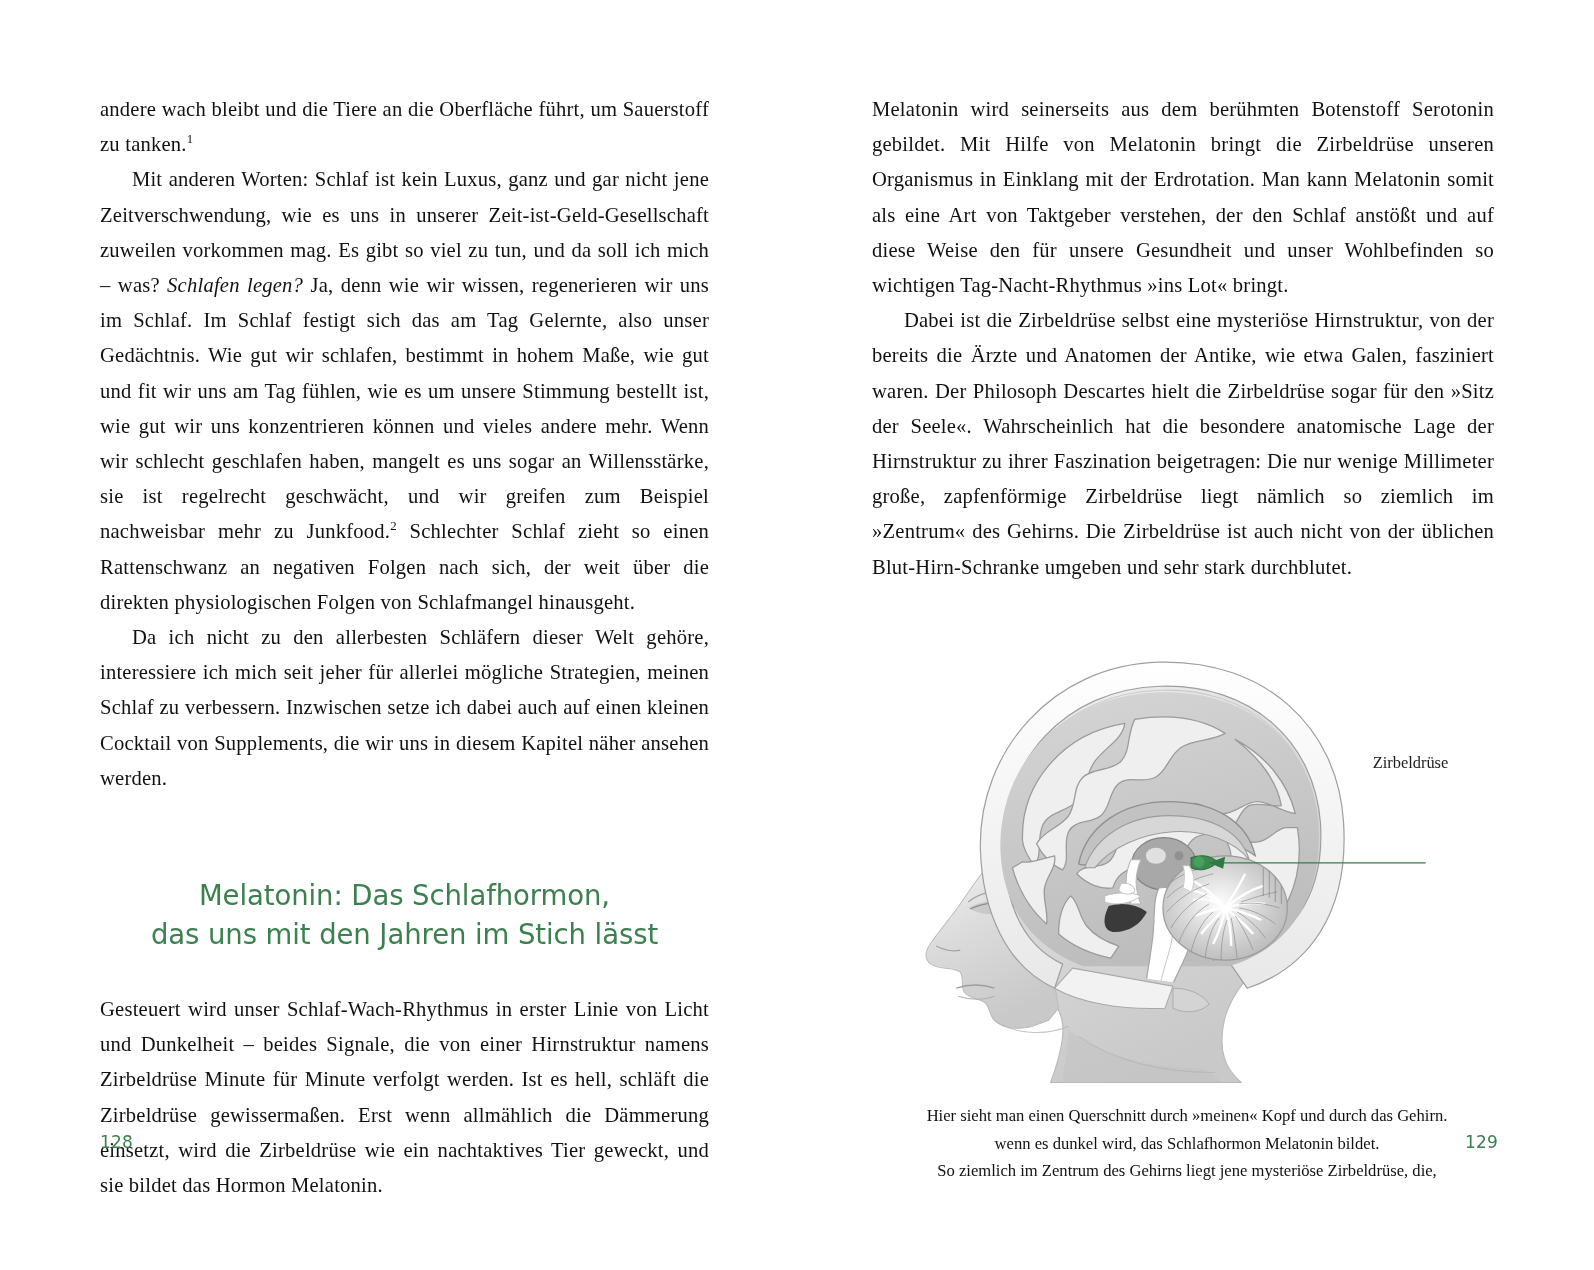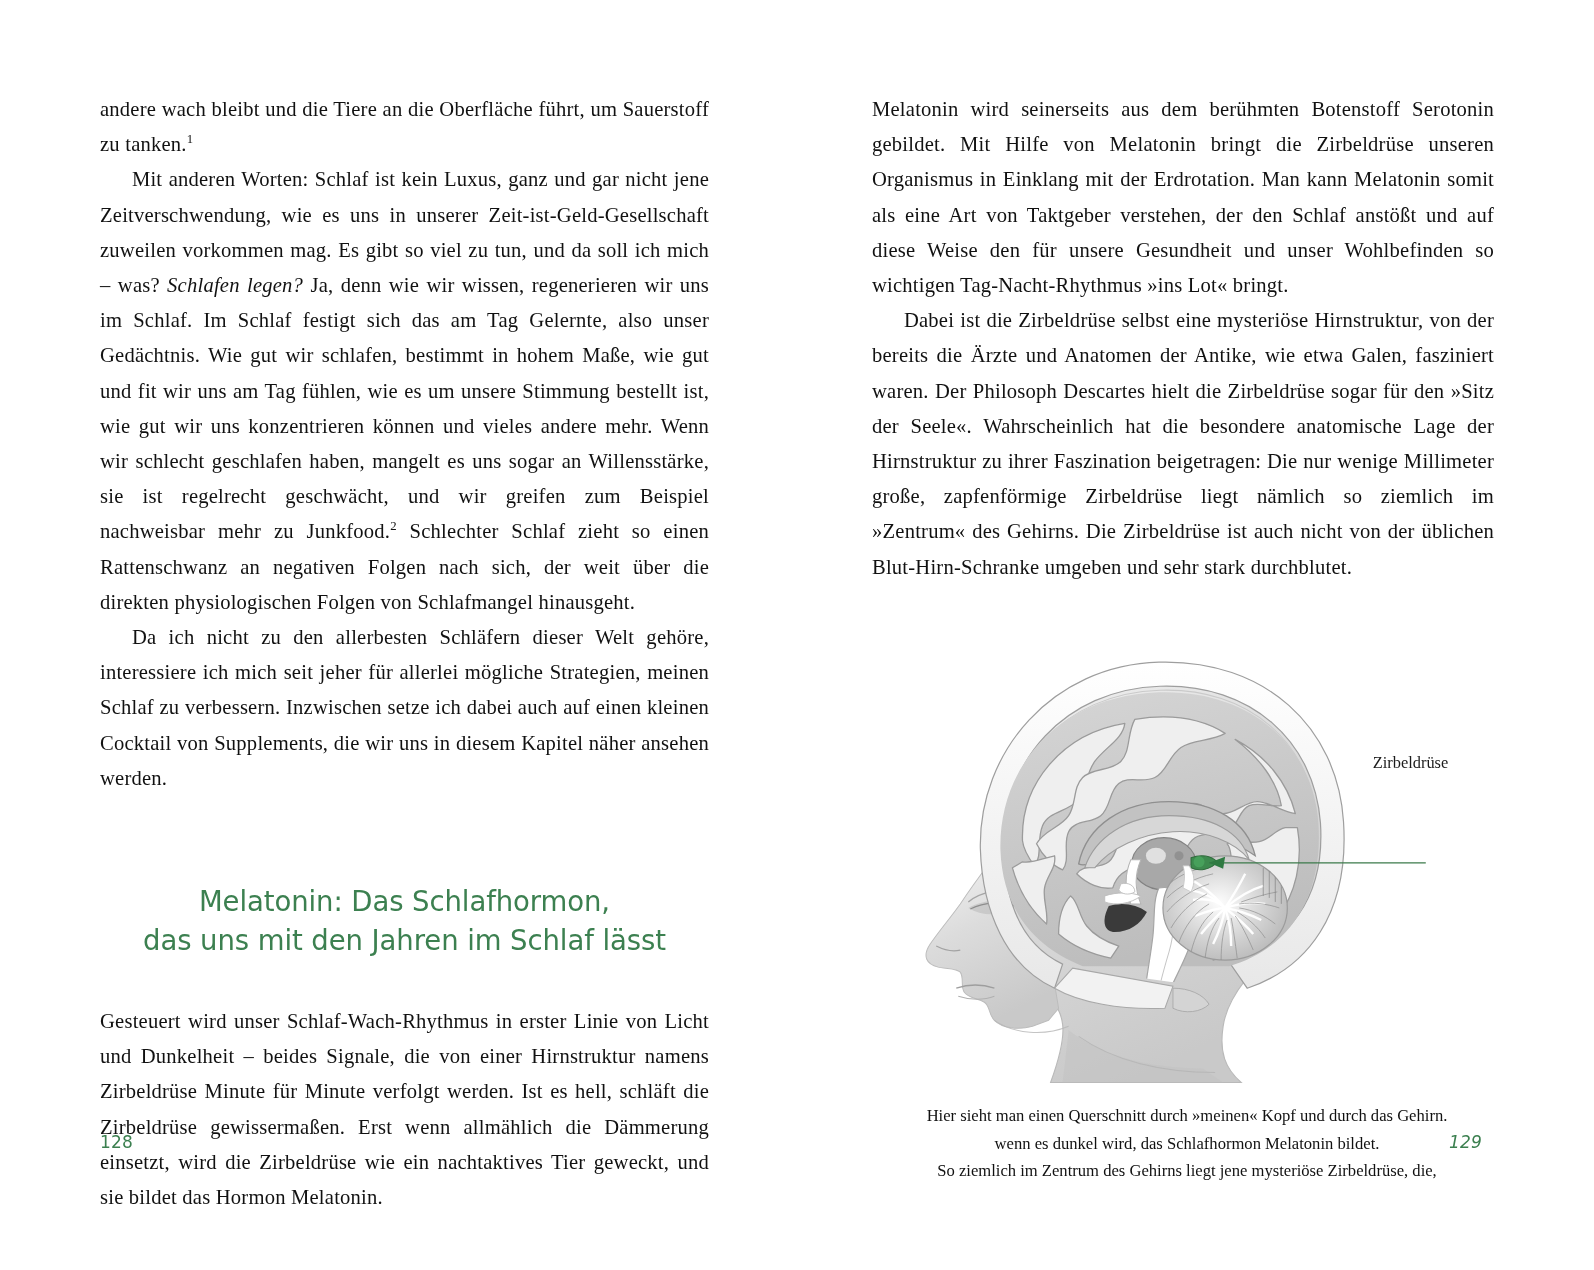--- a/index.html
+++ b/index.html
@@ -51,21 +51,21 @@
 
   .sup {
     font-size: 0.62em;
     vertical-align: super;
     line-height: 0;
   }
 
   em.it { font-style: italic; }
 
   h2.section-heading {
-    margin: 8px;
+    margin: 2px;
     font-family: "DejaVu Sans", "Liberation Sans", sans-serif;
     font-size: 27.5px;
     line-height: 39px;
     font-weight: 400;
     color: #3c8050;
     text-align: center;
     letter-spacing: -0.003em;
   }
 
   .heading-block {
@@ -75,21 +75,21 @@
 
   .folio {
     position: absolute;
     bottom: 118px;
     font-family: "DejaVu Sans", "Liberation Sans", sans-serif;
     font-size: 17px;
     color: #3c8050;
     letter-spacing: 0.01em;
   }
   .folio-left  { left: 100px; }
-  .folio-right { right: 112px; font-style: italic; }
+  .folio-right { right: 96px; }
 
   
   .figure {
     margin: 30px 0 12px 0;
     position: relative;
   }
   .figure-canvas {
     width: 100%;
     display: block;
   }
@@ -119,21 +119,21 @@
 
       <p class="body noindent"><span>andere wach bleibt und die Tiere an die Oberfläche führt, um Sauerstoff zu tanken.</span><span class="sup">1</span></p>
 
       <p class="body"><span>Mit anderen Worten: Schlaf ist kein Luxus, ganz und gar nicht jene Zeitverschwendung, wie es uns in unserer Zeit-ist-Geld-Gesellschaft zuweilen vorkommen mag. Es gibt so viel zu tun, und da soll ich mich – was? </span><em class="it">Schlafen legen?</em><span> Ja, denn wie wir wissen, regenerieren wir uns im Schlaf. Im Schlaf festigt sich das am Tag Gelernte, also unser Gedächtnis. Wie gut wir schlafen, bestimmt in hohem Maße, wie gut und fit wir uns am Tag fühlen, wie es um unsere Stimmung bestellt ist, wie gut wir uns konzentrieren können und vieles andere mehr. Wenn wir schlecht geschlafen haben, mangelt es uns sogar an Willensstärke, sie ist regelrecht geschwächt, und wir greifen zum Beispiel nachweisbar mehr zu Junkfood.</span><span class="sup">2</span><span> Schlechter Schlaf zieht so einen Rattenschwanz an negativen Folgen nach sich, der weit über die direkten physiologischen Folgen von Schlafmangel hinausgeht.</span></p>
 
       <p class="body">Da ich nicht zu den allerbesten Schläfern dieser Welt gehöre, interessiere ich mich seit jeher für allerlei mögliche Strategien, meinen Schlaf zu verbessern. Inzwischen setze ich dabei auch auf einen kleinen Cocktail von Supplements, die wir uns in diesem Kapitel näher ansehen werden.</p>
 
       <div class="heading-block">
         <h2 class="section-heading">
           <span>Melatonin: Das Schlafhormon,</span><br>
-          <span>das uns mit den Jahren im Schlaf lässt</span>
+          <span>das uns mit den Jahren im Stich lässt</span>
         </h2>
       </div>
 
       <p class="body noindent">Gesteuert wird unser Schlaf-Wach-Rhythmus in erster Linie von Licht und Dunkelheit – beides Signale, die von einer Hirnstruktur namens Zirbeldrüse Minute für Minute verfolgt werden. Ist es hell, schläft die Zirbeldrüse gewissermaßen. Erst wenn allmählich die Dämmerung einsetzt, wird die Zirbeldrüse wie ein nachtaktives Tier geweckt, und sie bildet das Hormon Melatonin.</p>
 
     </div>
     <div class="folio folio-left">128</div>
   </div>
 
   <div class="page page-right">

